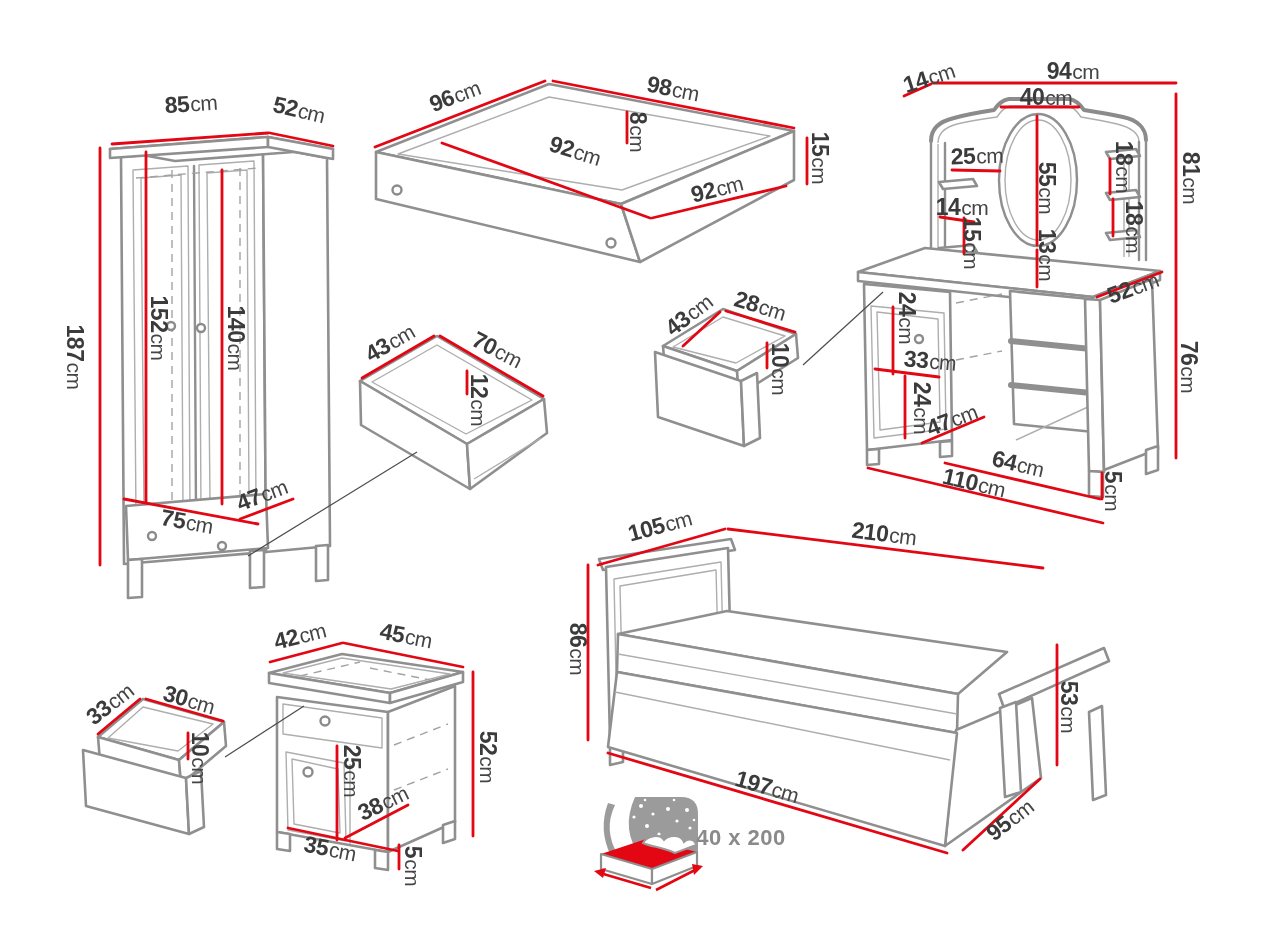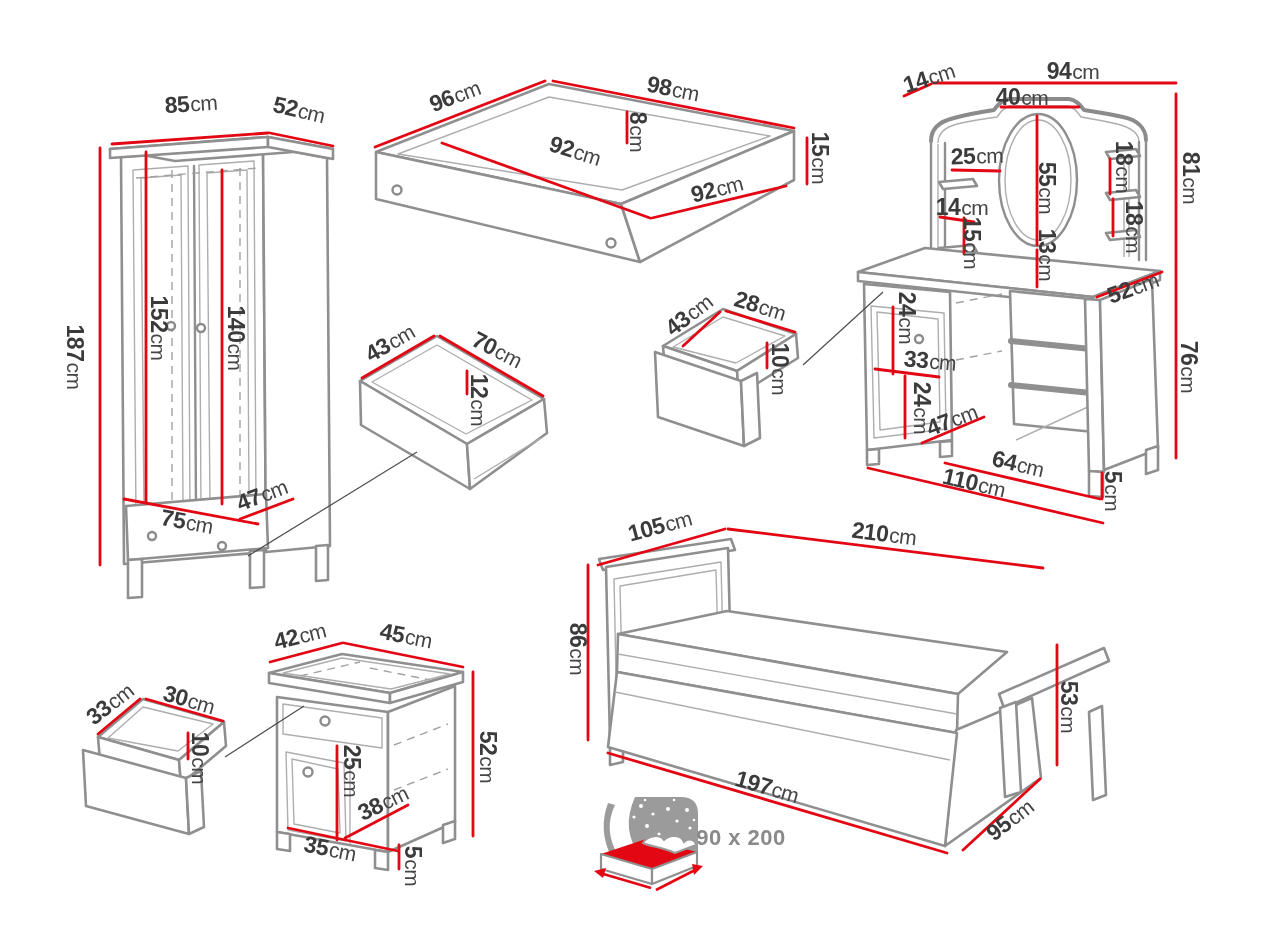--- a/index.html
+++ b/index.html
@@ -268,21 +268,21 @@
 
 <div class="dim" style="left:455px;top:96px;--r:-21deg"><b>96</b><i>cm</i></div>
 <div class="dim" style="left:673px;top:89px;--r:11deg"><b>98</b><i>cm</i></div>
 <div class="dim" style="left:637px;top:132px;--r:90deg"><b>8</b><i>cm</i></div>
 <div class="dim" style="left:575px;top:151px;--r:17deg"><b>92</b><i>cm</i></div>
 <div class="dim" style="left:717px;top:189px;--r:-14deg"><b>92</b><i>cm</i></div>
 <div class="dim" style="left:819px;top:158px;--r:90deg"><b>15</b><i>cm</i></div>
 
 <div class="dim" style="left:929px;top:78px;--r:-18deg"><b>14</b><i>cm</i></div>
 <div class="dim" style="left:1073px;top:71px;--r:0deg"><b>94</b><i>cm</i></div>
-<div class="dim" style="left:1022px;top:97px;--r:0deg"><b>40</b><i>cm</i></div>
+<div class="dim" style="left:1046px;top:97px;--r:0deg"><b>40</b><i>cm</i></div>
 <div class="dim" style="left:977px;top:156px;--r:-2deg"><b>25</b><i>cm</i></div>
 <div class="dim" style="left:1046px;top:188px;--r:90deg"><b>55</b><i>cm</i></div>
 <div class="dim" style="left:1123px;top:167px;--r:90deg"><b>18</b><i>cm</i></div>
 <div class="dim" style="left:1133px;top:227px;--r:90deg"><b>18</b><i>cm</i></div>
 <div class="dim" style="left:1190px;top:178px;--r:90deg"><b>81</b><i>cm</i></div>
 <div class="dim" style="left:962px;top:207px;--r:0deg"><b>14</b><i>cm</i></div>
 <div class="dim" style="left:971px;top:243px;--r:90deg"><b>15</b><i>cm</i></div>
 <div class="dim" style="left:1046px;top:255px;--r:90deg"><b>13</b><i>cm</i></div>
 <div class="dim" style="left:1133px;top:288px;--r:-20deg"><b>52</b><i>cm</i></div>
 <div class="dim" style="left:906px;top:318px;--r:90deg"><b>24</b><i>cm</i></div>
@@ -314,15 +314,15 @@
 <div class="dim" style="left:330px;top:849px;--r:11deg"><b>35</b><i>cm</i></div>
 <div class="dim" style="left:412px;top:866px;--r:90deg"><b>5</b><i>cm</i></div>
 
 <div class="dim" style="left:660px;top:526px;--r:-15deg"><b>105</b><i>cm</i></div>
 <div class="dim" style="left:884px;top:534px;--r:7deg"><b>210</b><i>cm</i></div>
 <div class="dim" style="left:577px;top:649px;--r:90deg"><b>86</b><i>cm</i></div>
 <div class="dim" style="left:1068px;top:707px;--r:90deg"><b>53</b><i>cm</i></div>
 <div class="dim" style="left:767px;top:787px;--r:16deg"><b>197</b><i>cm</i></div>
 <div class="dim" style="left:1010px;top:820px;--r:-38deg"><b>95</b><i>cm</i></div>
 
-<div class="note" style="left:741px;top:838px">90 x 200</div>
+<div class="note" style="left:741px;top:838px">40 x 200</div>
 
 </div>
 
 </body></html>

